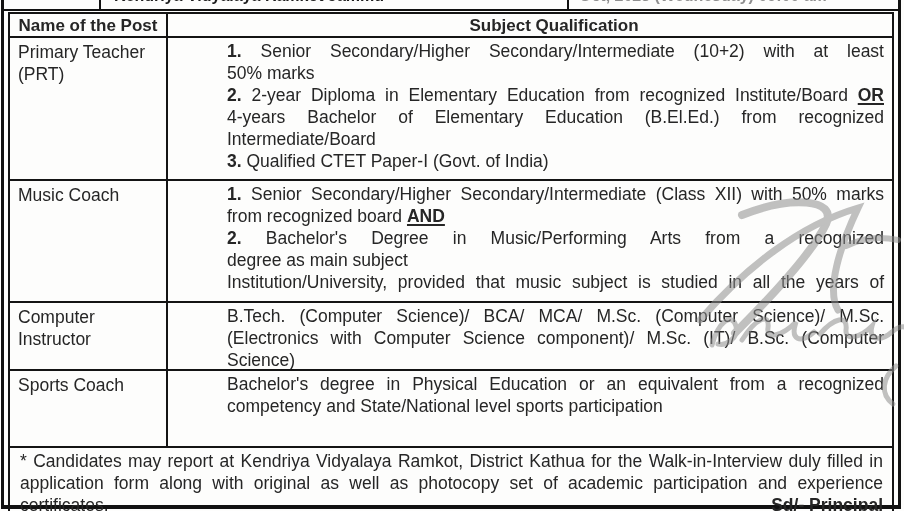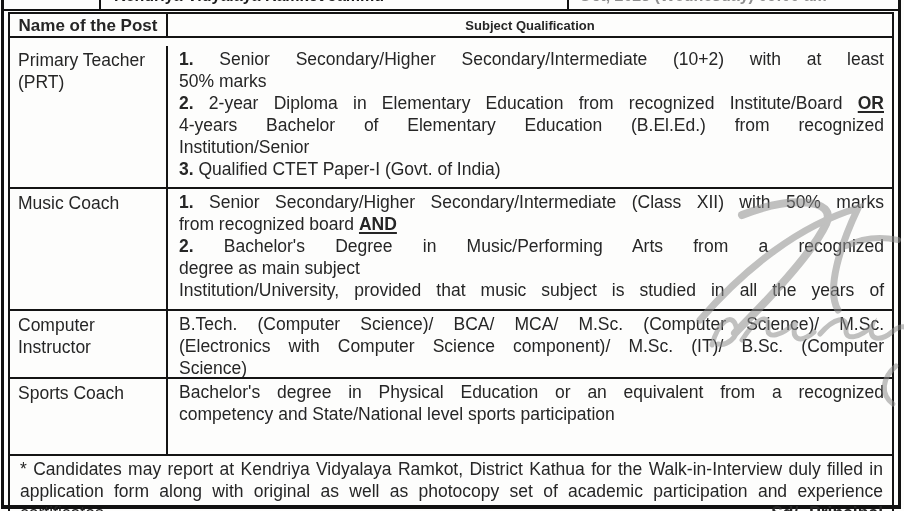--- a/index.html
+++ b/index.html
@@ -14,28 +14,28 @@
 
   
   .topstrip{position:relative;height:9px;border-bottom:2px solid #111;overflow:hidden;}
   .topstrip .vline{position:absolute;top:0;bottom:0;width:2px;background:#111;}
   .ts-text{position:absolute;top:-13px;font-weight:bold;font-size:16px;white-space:nowrap;}
   .ts-mid{left:110px;color:#1d1d1d;}
   .ts-right{left:575px;color:#8f8f8f;}
 
   
   .grid{position:absolute;left:4px;right:4px;top:12px;border:2px solid #141414;background:transparent;z-index:1;}
-  .row{display:flex;border-bottom:2px solid #141414;}
+  .row{display:flex;border-bottom:2px solid #141414;gap:48px;}
   .row:last-child{border-bottom:none;}
   .cell-post{width:158px;min-width:158px;border-right:2px solid #141414;
              padding:3px 4px 0 8px;font-size:17.5px;line-height:22px;box-sizing:border-box;}
   .cell-qual{flex:1;padding:2px 8px 8px 11px;font-size:17.5px;line-height:22px;box-sizing:border-box;overflow:hidden;}
   .hdr .cell-post{font-weight:bold;text-align:center;padding:1px 2px;font-size:17px;}
-  .hdr .cell-qual{font-weight:bold;text-align:center;padding:1px 2px;font-size:13px;}
-  .h-hdr{height:22px;} .h-r1{height:141px;margin-top:8px;} .h-r2{height:120px;} .h-r3{height:66px;} .h-r4{height:75px;}
+  .hdr .cell-qual{font-weight:bold;text-align:center;padding:1px 2px;font-size:17px;}
+  .h-hdr{height:22px;} .h-r1{height:141px;} .h-r2{height:120px;} .h-r3{height:66px;} .h-r4{height:75px;}
   .h-ft{height:71px;}
 
   .tline{text-align:justify;}
   .tline.jl{text-align-last:justify;}
   .b{font-weight:bold;}
   .u{text-decoration:underline;text-decoration-thickness:2px;text-underline-offset:2px;font-weight:bold;}
 
   .cell-note{flex:1;padding:2px 9px 0 10px;font-size:17.5px;line-height:22px;box-sizing:border-box;}
   .note-last{display:flex;justify-content:space-between;}
   .sign{font-weight:bold;}
@@ -72,21 +72,21 @@
         <div class="cell-qual">Subject Qualification</div>
       </div>
 
       <div class="row h-r1">
         <div class="cell-post">Primary Teacher (PRT)</div>
         <div class="cell-qual">
             <div class="tline jl"><span class="b">1.</span><span> Senior Secondary/Higher Secondary/Intermediate (10+2) with at least</span></div>
             <div class="tline"><span>50% marks</span></div>
             <div class="tline jl"><span class="b">2.</span><span> 2-year Diploma in Elementary Education from recognized Institute/Board </span><span class="b u">OR</span></div>
             <div class="tline jl"><span>4-years Bachelor of Elementary Education (B.El.Ed.) from recognized</span></div>
-            <div class="tline"><span>Institution/Senior</span></div>
+            <div class="tline"><span>Intermediate/Board</span></div>
             <div class="tline"><span class="b">3.</span><span> Qualified CTET Paper-I (Govt. of India)</span></div>
           </div>
       </div>
 
       <div class="row h-r2">
         <div class="cell-post">Music Coach</div>
         <div class="cell-qual">
             <div class="tline jl"><span class="b">1.</span><span> Senior Secondary/Higher Secondary/Intermediate (Class XII) with 50% marks</span></div>
             <div class="tline"><span>from recognized board </span><span class="b u">AND</span></div>
             <div class="tline jl"><span class="b">2.</span><span> Bachelor's Degree in Music/Performing Arts from a recognized</span></div>

